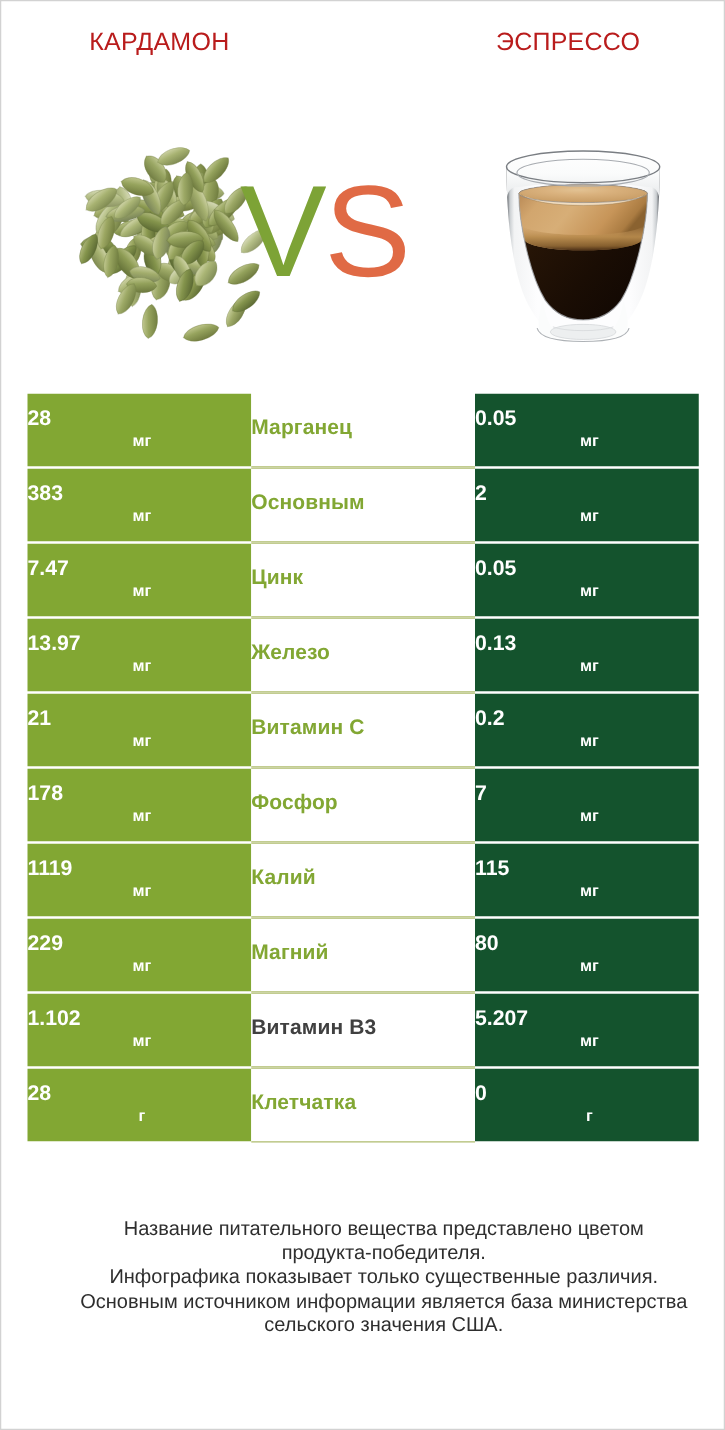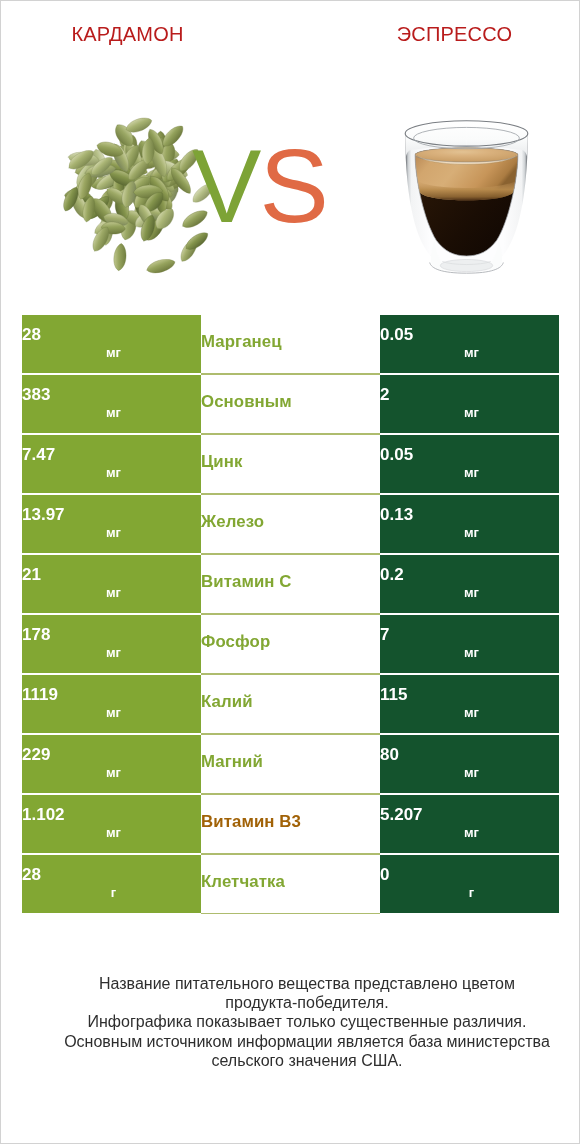--- a/index.html
+++ b/index.html
@@ -418,21 +418,21 @@
           <span class="val">80</span>
           <span class="unit">мг</span>
         </div>
   </div>
       <div class="row">
    <div class="cell cL">
           <span class="val">1.102</span>
           <span class="unit">мг</span>
         </div>
    <div class="cell cM">
-          <span class="nut" style="color:#a16207">Витамин B3</span>
+          <span class="nut" style="color:#404040">Витамин B3</span>
         </div>
    <div class="cell cR">
           <span class="val">5.207</span>
           <span class="unit">мг</span>
         </div>
   </div>
       <div class="row">
    <div class="cell cL">
           <span class="val">28</span>
           <span class="unit">г</span>

